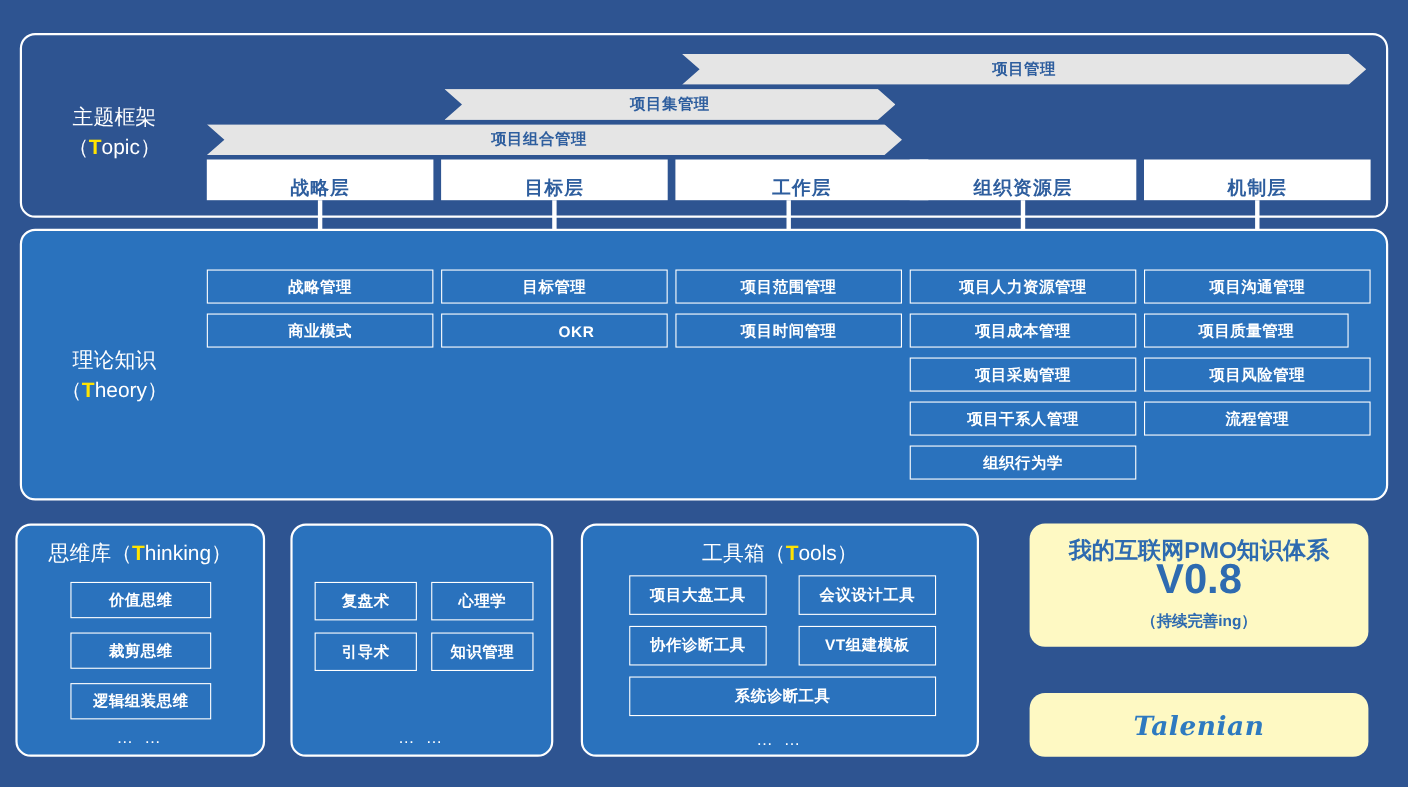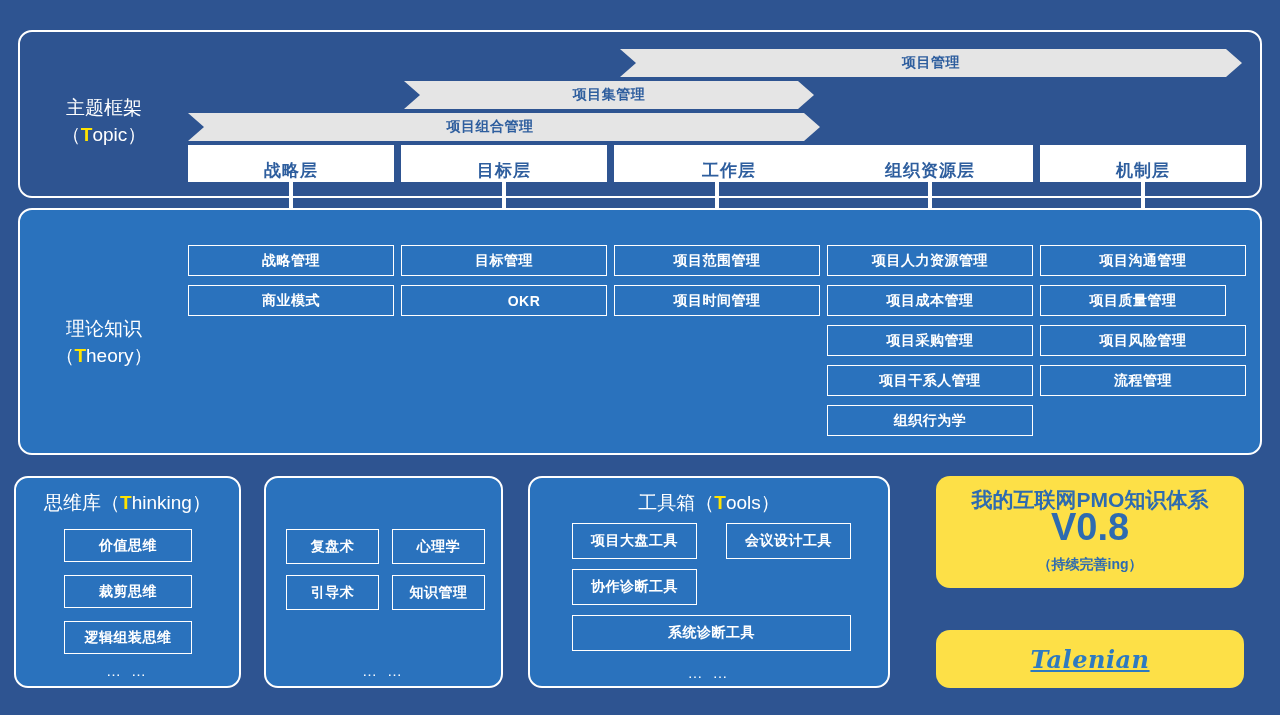--- a/index.html
+++ b/index.html
@@ -125,21 +125,21 @@
   }
   .dots{
     position:absolute;left:0;right:0;
     text-align:center;color:#ffffff;
     font-size:15px;letter-spacing:3px;
   }
 
   
   .card{
     position:absolute;
-    background:#fde047;
+    background:#fef9c3;
     border-radius:14px;
     box-sizing:border-box;
   }
   .card-version{left:936px;top:476px;width:308px;height:112px;}
   .card-logo{left:936px;top:630px;width:308px;height:58px;
     display:flex;align-items:center;justify-content:center;}
   .v-title{
     position:absolute;left:0;right:0;top:10px;text-align:center;
     color:#2e6bb0;font-size:21px;font-weight:bold;letter-spacing:0px;
   }
@@ -151,21 +151,20 @@
     position:absolute;left:0;right:0;top:80px;text-align:center;
     color:#2e6bb0;font-size:14px;font-weight:bold;
   }
   .logo-text{
     color:#2e7ac0;
     font-family:"DejaVu Serif","Liberation Serif",serif;
     font-style:italic;
     font-weight:bold;
     font-size:24px;
     letter-spacing:.5px;
-    text-decoration:underline;
   }
 </style>
 </head>
 <body>
 
 <div class="page">
 
   <div class="panel panel-topic">
 
     <div class="side-caption cap-topic" style="left:18px;top:63px;">
@@ -313,20 +312,23 @@
     </div>
     <div class="bchip" style="left:42px;top:45px;width:125px;height:36px;">
         <span>项目大盘工具</span>
       </div>
     <div class="bchip" style="left:196px;top:45px;width:125px;height:36px;">
         <span>会议设计工具</span>
       </div>
     <div class="bchip" style="left:42px;top:91px;width:125px;height:36px;">
         <span>协作诊断工具</span>
       </div>
+    <div class="bchip" style="left:196px;top:91px;width:125px;height:36px;">
+        <span>VT组建模板</span>
+      </div>
     <div class="bchip" style="left:42px;top:137px;width:279px;height:36px;">
         <span>系统诊断工具</span>
       </div>
     <div class="dots" style="top:186px;">… …</div>
   </div>
 
   <div class="card card-version">
     <div class="v-title">我的互联网PMO知识体系</div>
     <div class="v-num">V0.8</div>
     <div class="v-sub">（持续完善ing）</div>

